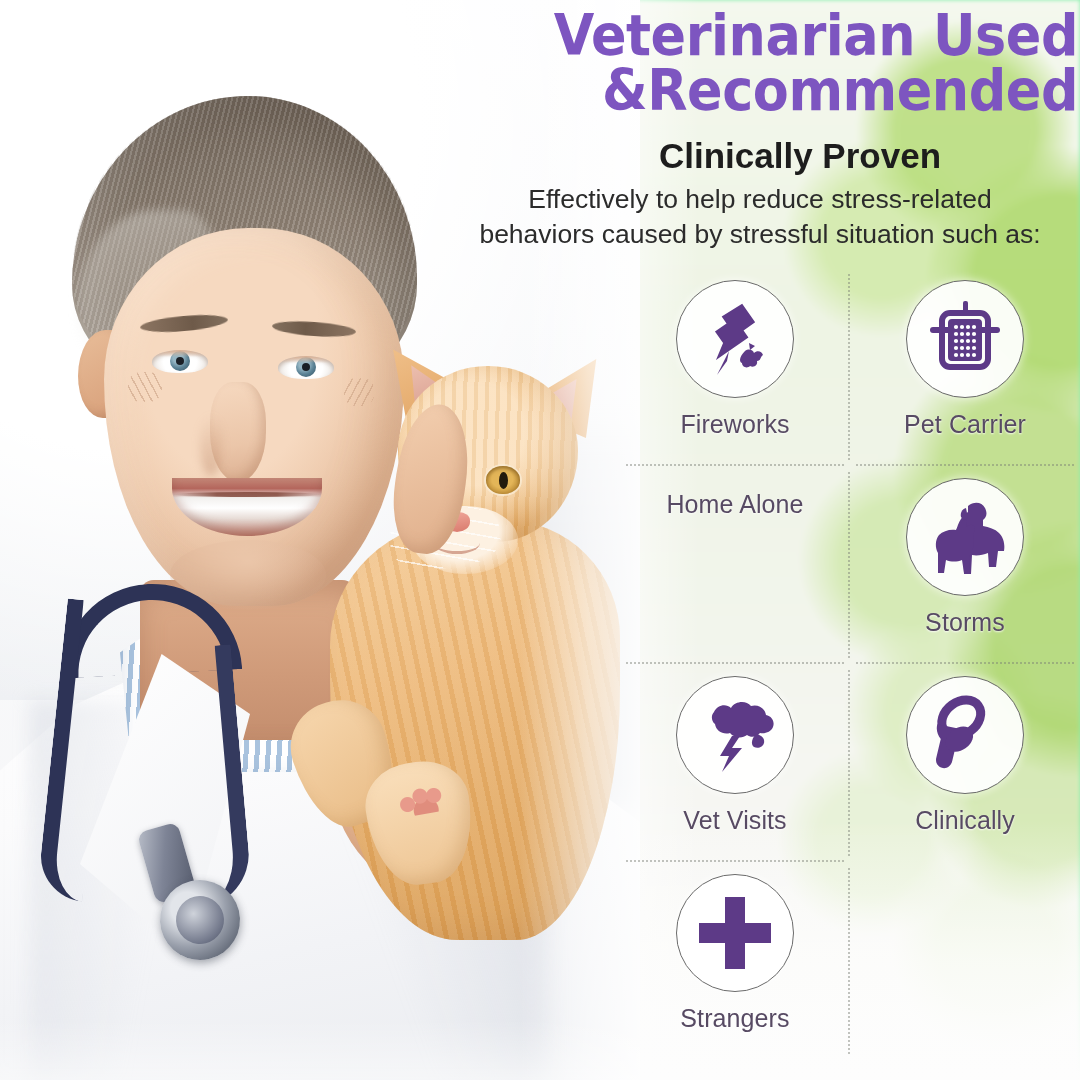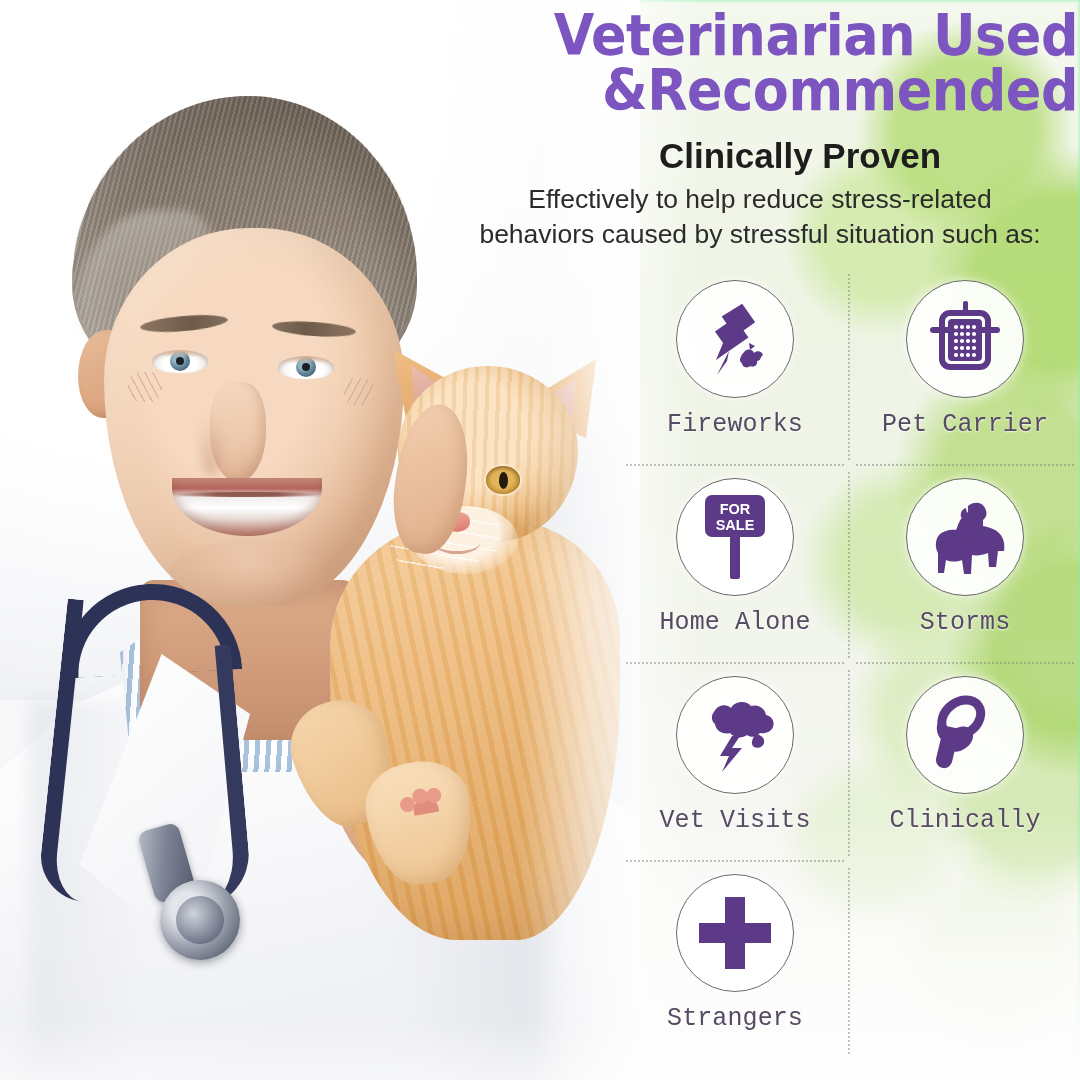--- a/index.html
+++ b/index.html
@@ -418,21 +418,21 @@
     width:118px; height:118px; border-radius:50%;
     background:rgba(255,255,255,.93);
     border:1.6px solid #6b6b6b;
     display:flex; align-items:center; justify-content:center;
     box-shadow:0 0 10px rgba(255,255,255,.7);
   }
   .circle svg { display:block; }
   .cap {
     margin-top:12px;
     font-size:25px; color:#574a63; letter-spacing:.1px;
-    font-family:Liberation Mono, monospace;
+    font-family:Liberation Sans, sans-serif;
     text-shadow:0 1px 2px rgba(255,255,255,.85);
   }
 </style>
 </head>
 <body>
 
 <div id="canvas">
 
   <div class="bg-bokeh"></div>
   <div class="bg-bokeh-fade"></div>
@@ -557,28 +557,20 @@
               <circle cx="44" cy="55" r="2.1"></circle>
               <circle cx="50" cy="55" r="2.1"></circle>
           </g>
         </svg>
       </div>
       <div class="cap">Pet Carrier</div>
     </div>
 
 
     <div class="cell rowline">
-      <div class="circle">
-        <svg width="76" height="88" viewBox="0 0 76 88">
-          <rect x="33" y="38" width="10" height="48" rx="2" fill="#5d3a87"></rect>
-          <rect x="8" y="2" width="60" height="42" rx="7" fill="#5d3a87"></rect>
-          <text x="38" y="21" text-anchor="middle" fill="#ffffff" font-family="Liberation Sans, sans-serif" font-size="14.5" font-weight="bold">FOR</text>
-          <text x="38" y="37" text-anchor="middle" fill="#ffffff" font-family="Liberation Sans, sans-serif" font-size="14.5" font-weight="bold">SALE</text>
-        </svg>
-      </div>
       <div class="cap">Home Alone</div>
     </div>
 
     <div class="cell rowline">
       <div class="circle">
         <svg width="86" height="78" viewBox="0 0 86 78">
 
           <path d="M46 8 c6-5 14-4 17 2 c3 6 1 10-2 12 l0 6 c6 1 12 3 16 7 c5 5 6 12 5 18 l-6 0 l-2 16 l-7 0 l-1-14
                    c-5 2-11 3-16 2 l-1 19 l-7 0 l-1-22 c-5-4-7-10-7-16 c0-10 5-20 12-24 z" fill="#5d3a87"></path>
           <path d="M44 10 c-4 1-6 5-5 9 c2 3 5 3 7 1z" fill="#5d3a87"></path>

